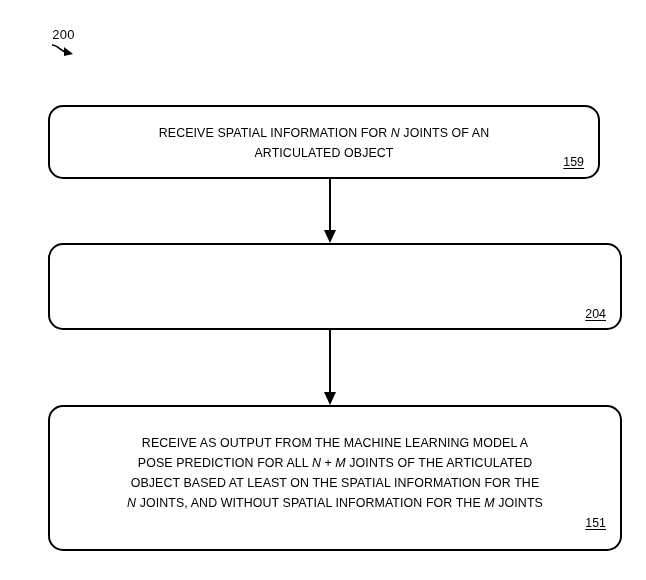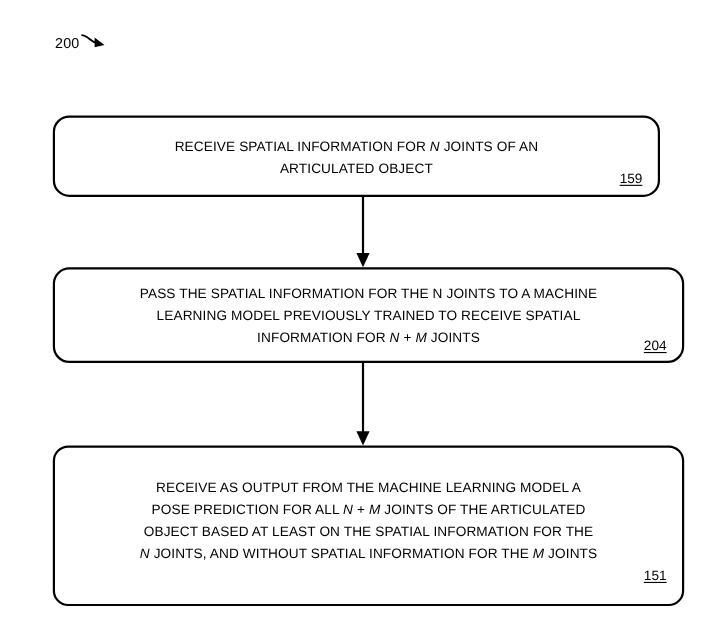--- a/index.html
+++ b/index.html
@@ -17,20 +17,21 @@
   }
 
   
   #figure-ref {
     position: absolute;
     left: 50px;
     top: 28px;
     display: flex;
     align-items: center;
     gap: 0px;
+    flex-direction: column;
   }
   #figure-ref .ref-num {
     font-size: 13px;
     line-height: 1;
     letter-spacing: 0.2px;
   }
   #figure-ref .ref-lead {
     display: block;
     margin-left: 1px;
   }
@@ -84,21 +85,20 @@
   }
   #box-204 .box-text { top: 12px; }
   #box-204 .box-ref  { bottom: 8px; }
 
   
   #box-206 {
     left: 48px;
     top: 405px;
     width: 574px;
     height: 146px;
-    border-radius: 14px;
   }
   #box-206 .box-text { top: 26px; }
   #box-206 .box-ref  { bottom: 20px; }
 
   
   .connector {
     position: absolute;
     left: 330px;
     width: 14px;
     transform: translateX(-50%);
@@ -126,21 +126,20 @@
 </div>
 
 <div class="connector" id="connector-1">
   <svg width="14" height="65" viewBox="0 0 14 65">
     <line x1="7" y1="0" x2="7" y2="53" stroke="#000" stroke-width="2"></line>
     <polygon points="1,51 13,51 7,64" fill="#000"></polygon>
   </svg>
 </div>
 
 <div class="flow-box" id="box-204">
-  <div class="box-text">PASS THE SPATIAL INFORMATION FOR THE N JOINTS TO A MACHINE<br>LEARNING MODEL PREVIOUSLY TRAINED TO RECEIVE SPATIAL<br>INFORMATION FOR <span class="ital">N</span> + <span class="ital">M</span> JOINTS</div>
   <div class="box-ref">204</div>
 </div>
 
 <div class="connector" id="connector-2">
   <svg width="14" height="76" viewBox="0 0 14 76">
     <line x1="7" y1="0" x2="7" y2="64" stroke="#000" stroke-width="2"></line>
     <polygon points="1,62 13,62 7,75" fill="#000"></polygon>
   </svg>
 </div>
 

